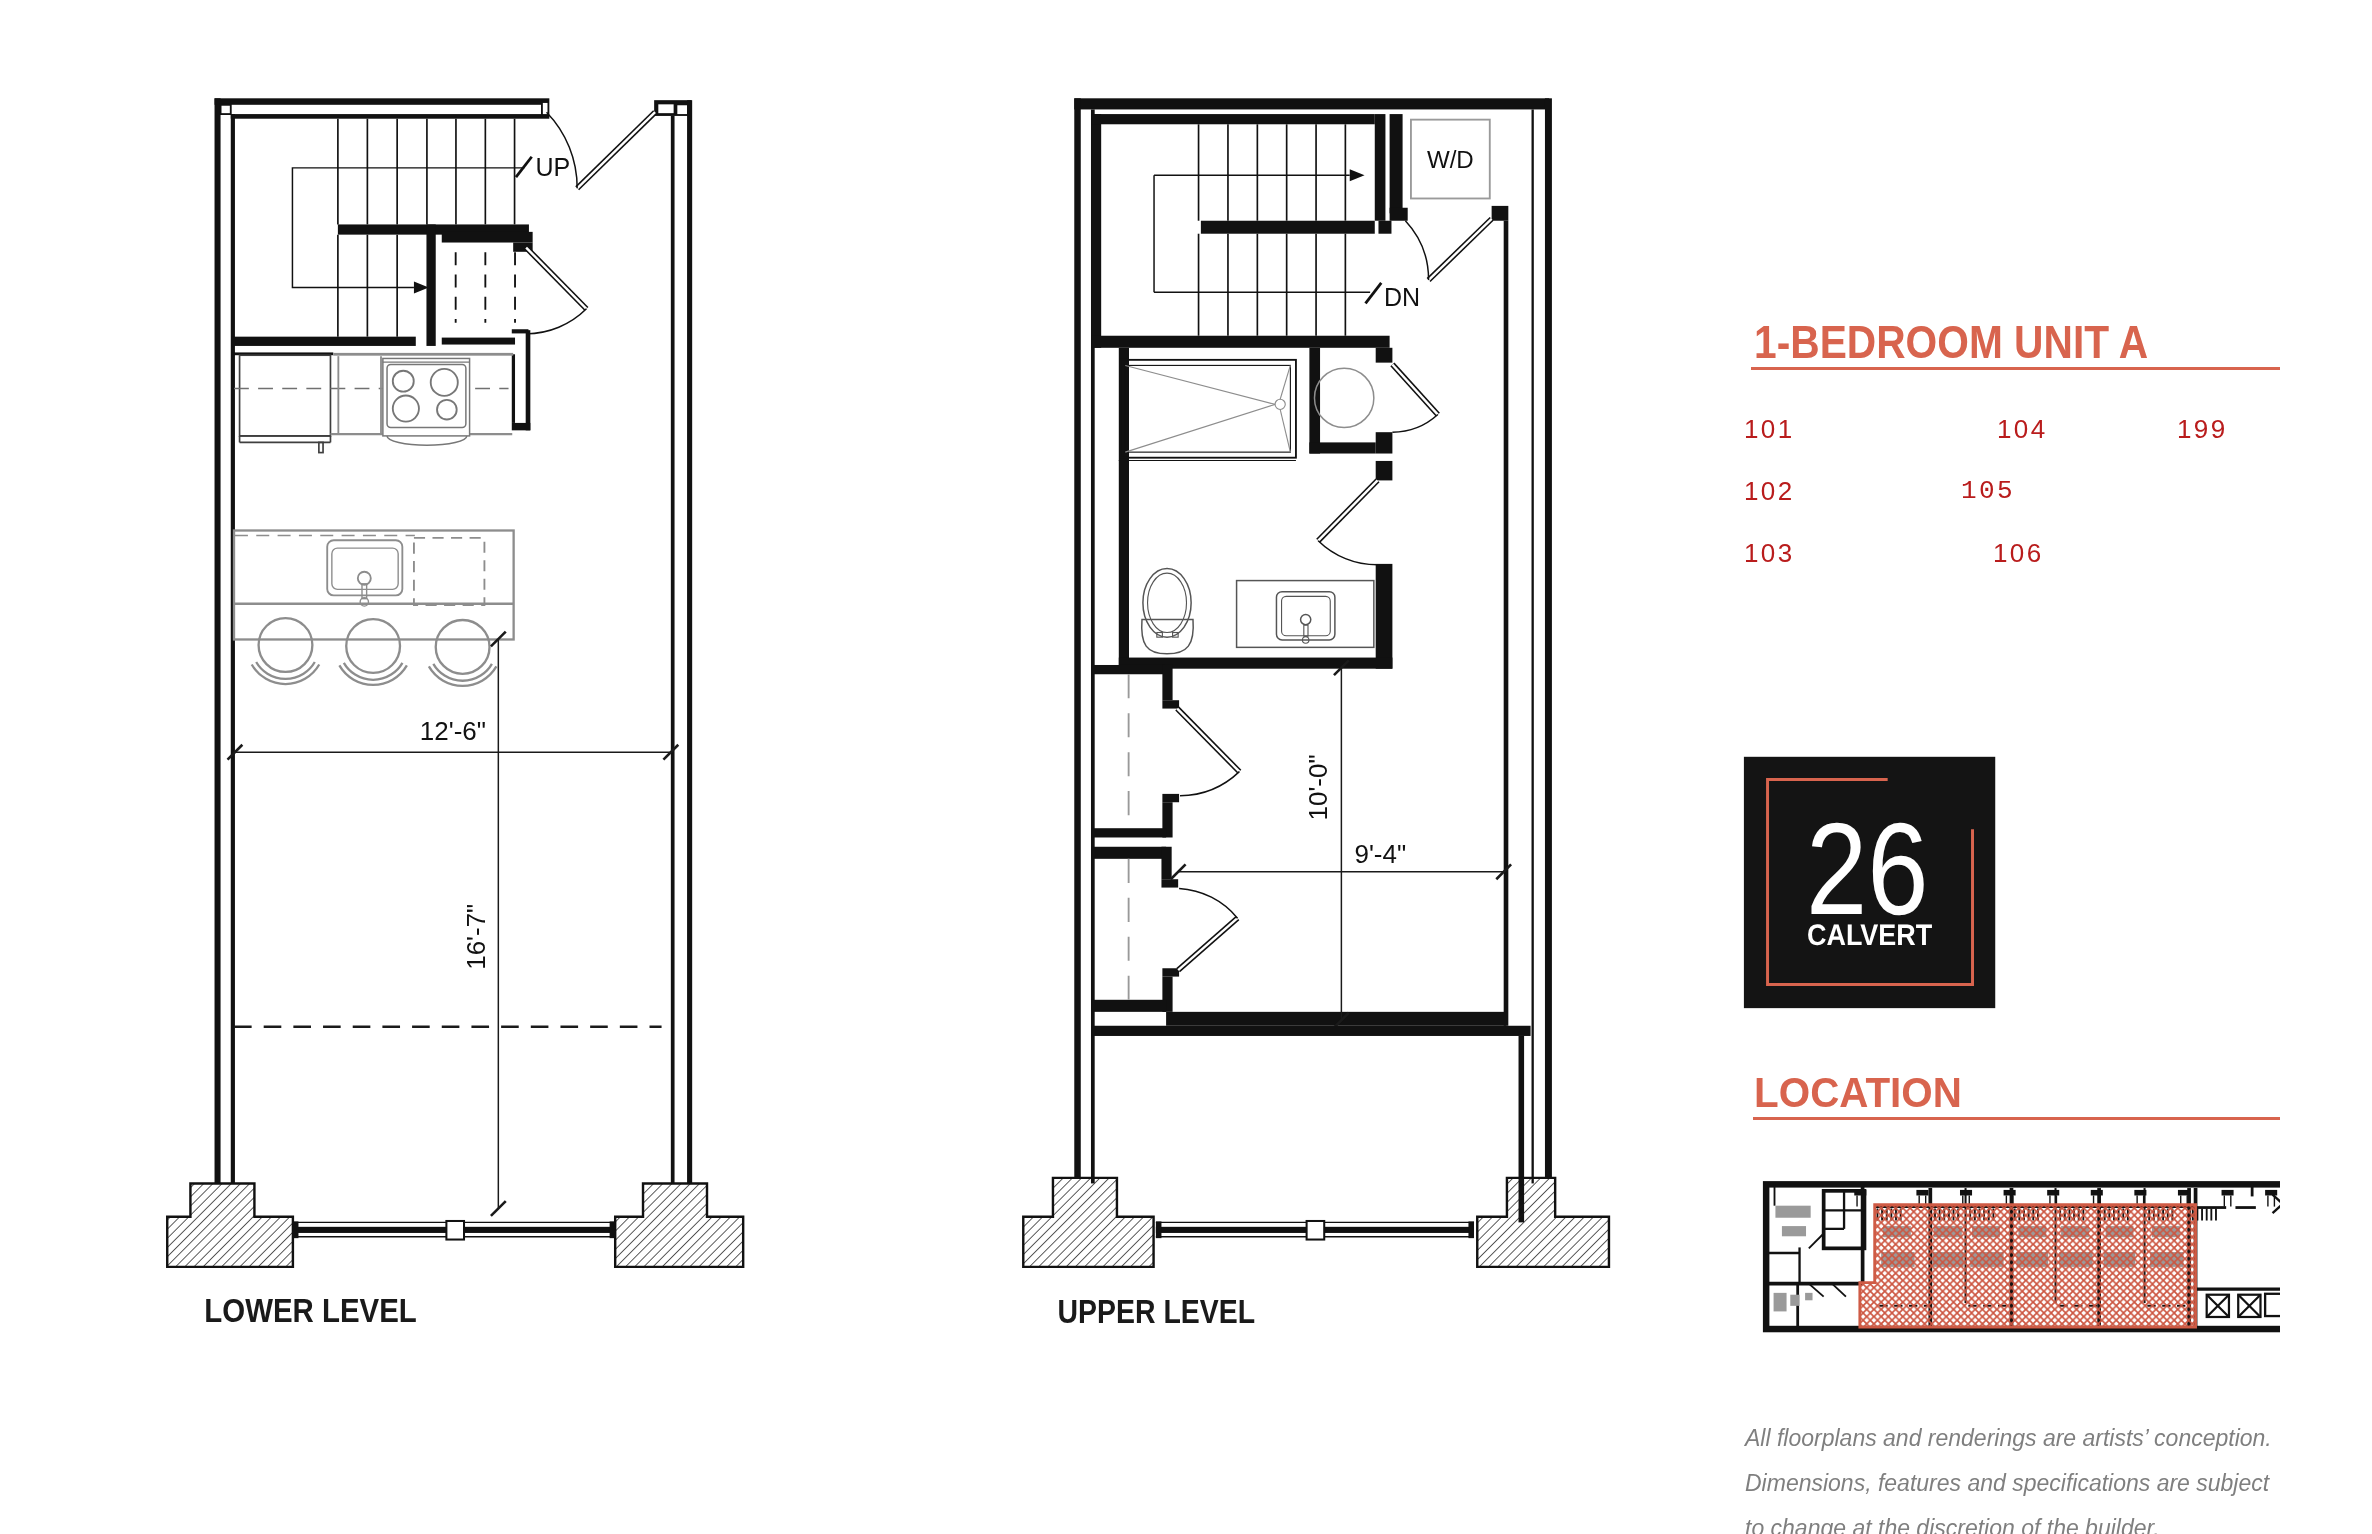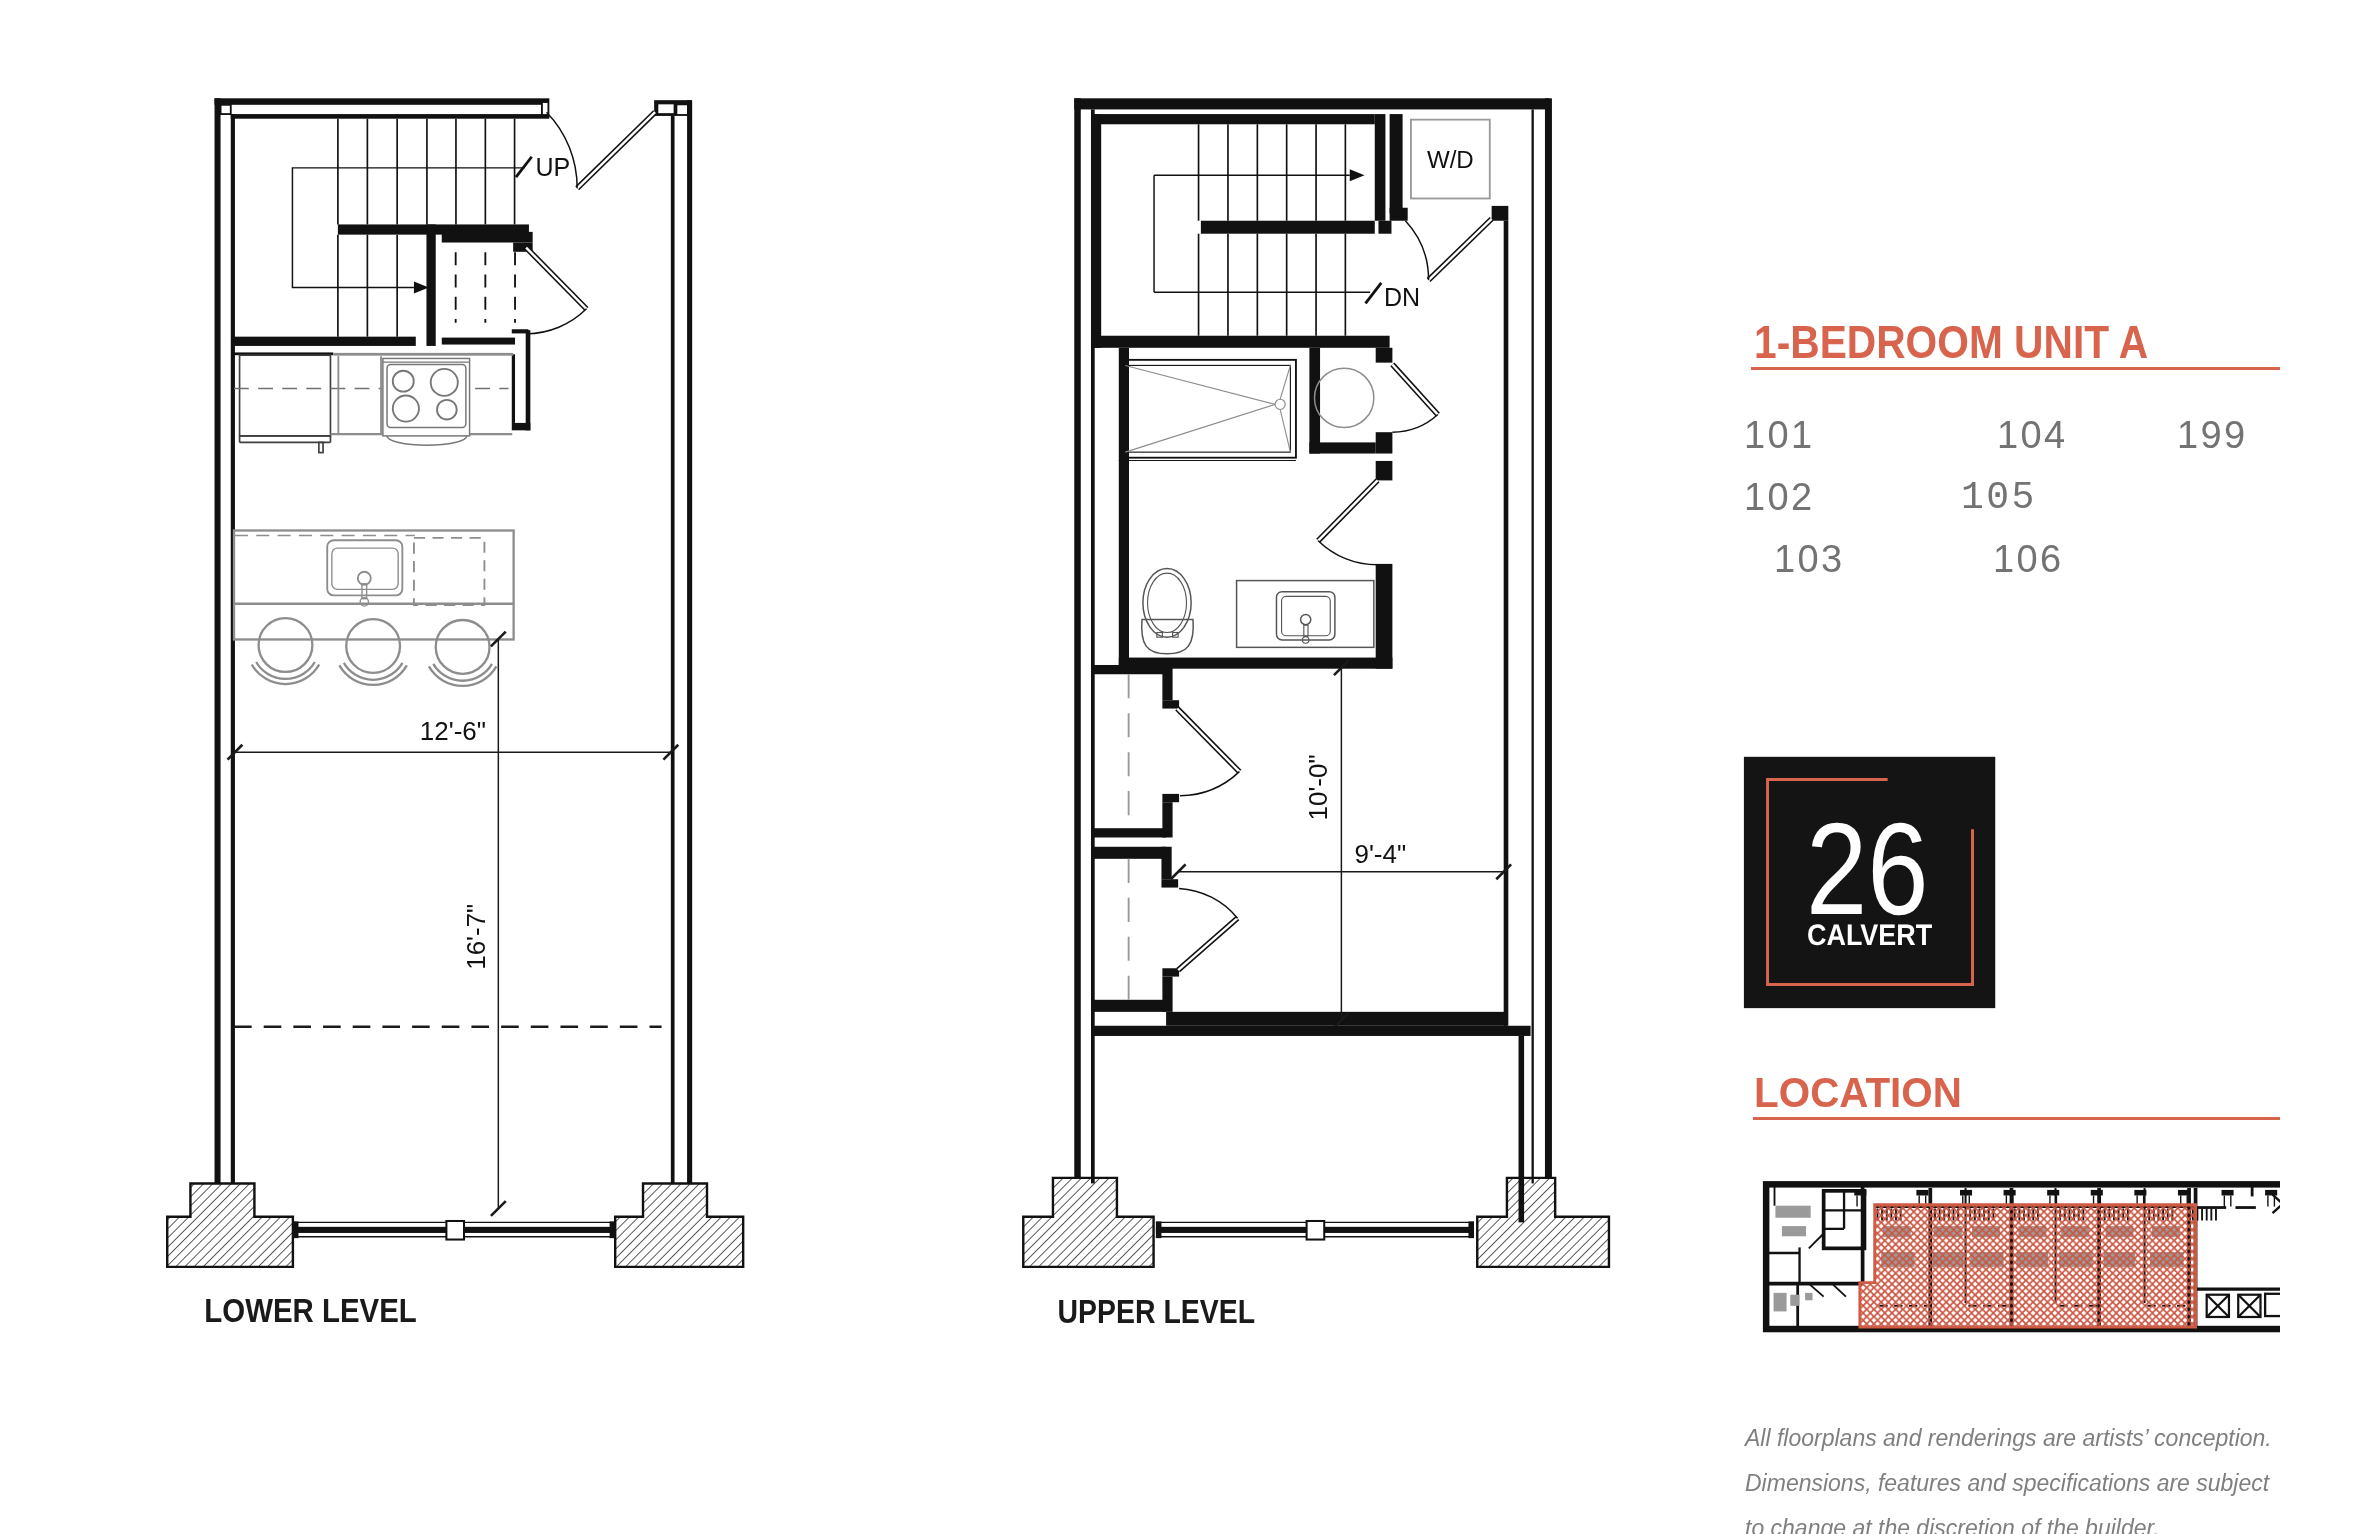--- a/index.html
+++ b/index.html
@@ -1,19 +1,19 @@
 <!DOCTYPE html>
 <html style="font-size:15px"><head>
 <meta charset="utf-8">
 <style>
   html,body{margin:0;padding:0;background:#fff;}
   #page{position:relative;width:2280px;height:1534px;background:#fff;overflow:hidden;
         font-family:"Liberation Sans", sans-serif;}
   .abs{position:absolute;}
-  .num{font-size:38px;color:#737373;letter-spacing:2.4px;text-align:right;}
+  .num{font-size:26px;color:#b91c1c;letter-spacing:2.4px;text-align:right;}
   .disc{font-style:italic;font-size:23px;color:#7f7f7f;line-height:45px;white-space:nowrap;}
 </style>
 </head>
 <body>
 <div id="page">
 
   <svg id="plansvg" class="abs" style="left:0;top:0" width="2373" height="1534" viewBox="0 0 2558 1654">
     <defs>
       <pattern id="ph" width="7" height="7" patternUnits="userSpaceOnUse" patternTransform="rotate(-45)">
         <line x1="0" y1="0" x2="7" y2="0" stroke="#151515" stroke-width="1.5"></line>
@@ -605,21 +605,21 @@
       <text x="1891" y="1194" font-size="45" font-weight="bold" fill="#d8644e" textLength="224" lengthAdjust="spacingAndGlyphs">LOCATION</text>
     </g>
   </svg>
 
   <div class="abs" style="left:1751px;top:367px;width:588px;height:2.8px;background:#d8644e;"></div>
 
   <div class="abs num" style="left:1744px;top:414px;">101</div>
 
   <div class="abs num" style="left:1744px;top:476px;">102</div>
 
-  <div class="abs num" style="left:1744px;top:538px;margin-left:30px;">103</div>
+  <div class="abs num" style="left:1744px;top:538px;">103</div>
 
   <div class="abs num" style="left:1961px;top:414px;margin-left:36px;">104</div>
 
   <div class="abs num" style="left:1961px;top:476px;font-family:Liberation Mono, monospace;">105</div>
 
   <div class="abs num" style="left:1961px;top:538px;margin-left:32px;">106</div>
 
   <div class="abs num" style="left:2177px;top:414px;">199</div>
 
   <div class="abs" style="left:1753px;top:1117px;width:579px;height:2.8px;background:#d8644e;"></div>

